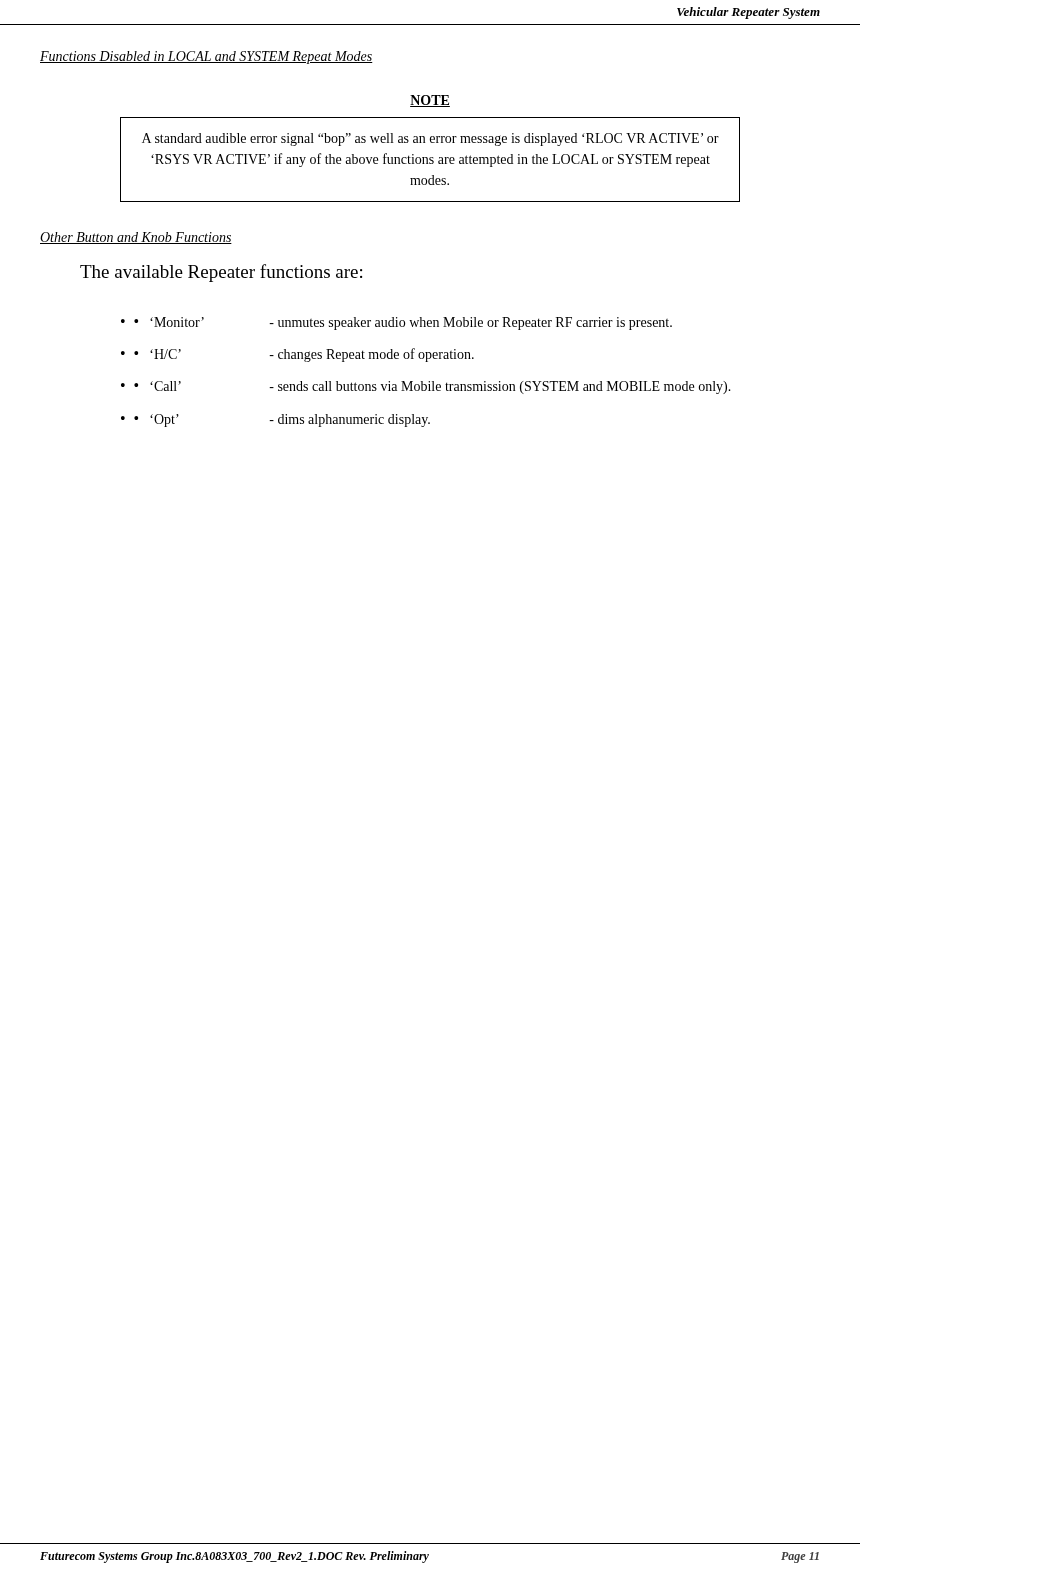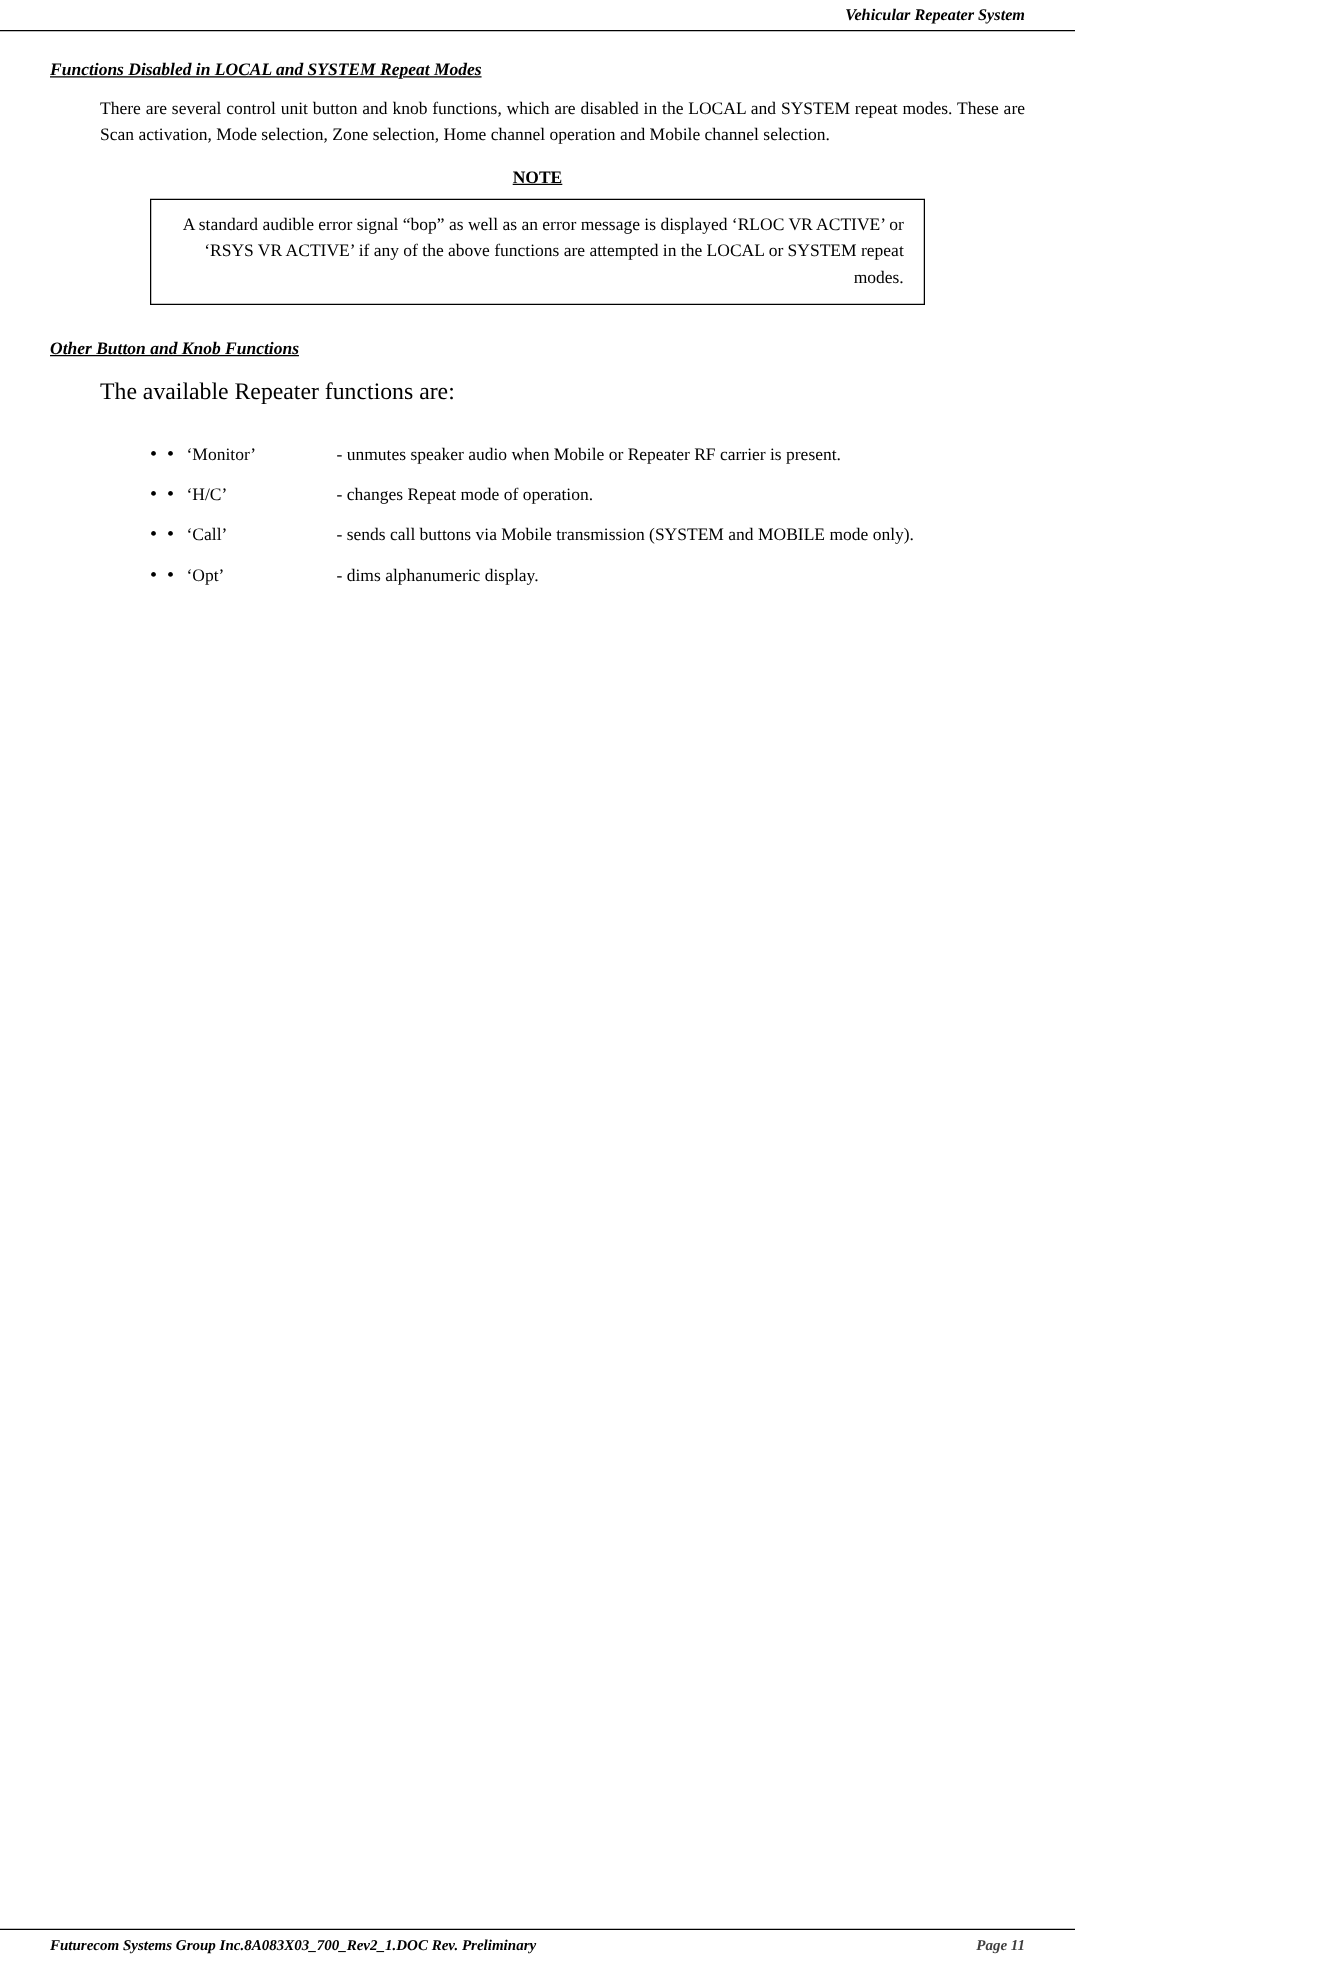--- a/index.html
+++ b/index.html
@@ -48,21 +48,20 @@
       padding: 24px 40px 0 40px;
     }
 
     .section-heading-link {
       font-style: italic;
       text-decoration: underline;
       color: #000;
       font-size: 14px;
       display: inline-block;
       margin-bottom: 12px;
-      font-weight: bold;
     }
 
     .body-paragraph {
       font-size: 14px;
       line-height: 1.5;
       text-align: justify;
       margin-bottom: 12px;
       margin-left: 40px;
     }
 
@@ -73,21 +72,21 @@
       font-size: 14px;
       margin: 16px 0 8px 0;
     }
 
     .note-box {
       border: 1px solid #000;
       margin: 0 80px 0 80px;
       padding: 10px 16px;
       font-size: 14px;
       line-height: 1.5;
-      text-align: right;
+      text-align: center;
     }
 
     .section-gap {
       height: 28px;
     }
 
     .bullet-list {
       list-style: disc;
       margin-left: 80px;
       margin-bottom: 12px;
@@ -166,21 +165,20 @@
   <div class="header-bar">
     <span class="header-title">Vehicular Repeater System</span>
   </div>
 
   <div class="content-area">
 
     <div>
       <span class="section-heading-link">Functions Disabled in LOCAL and SYSTEM Repeat Modes</span>
     </div>
 
-    <p class="body-paragraph">There are several control unit button and knob functions, which are disabled in the LOCAL and SYSTEM repeat modes.  These are Scan activation, Mode selection, Zone selection, Home channel operation and Mobile channel selection.</p>
 
     <div class="note-label">NOTE</div>
 
     <div class="note-box">
       <span>A standard audible error signal “bop” as well as an error message is displayed    ‘RLOC VR ACTIVE’ or ‘RSYS VR ACTIVE’ if any of the above functions are attempted in the LOCAL or SYSTEM repeat modes.</span>
     </div>
 
     <div class="section-gap"></div>
 
     <div>

